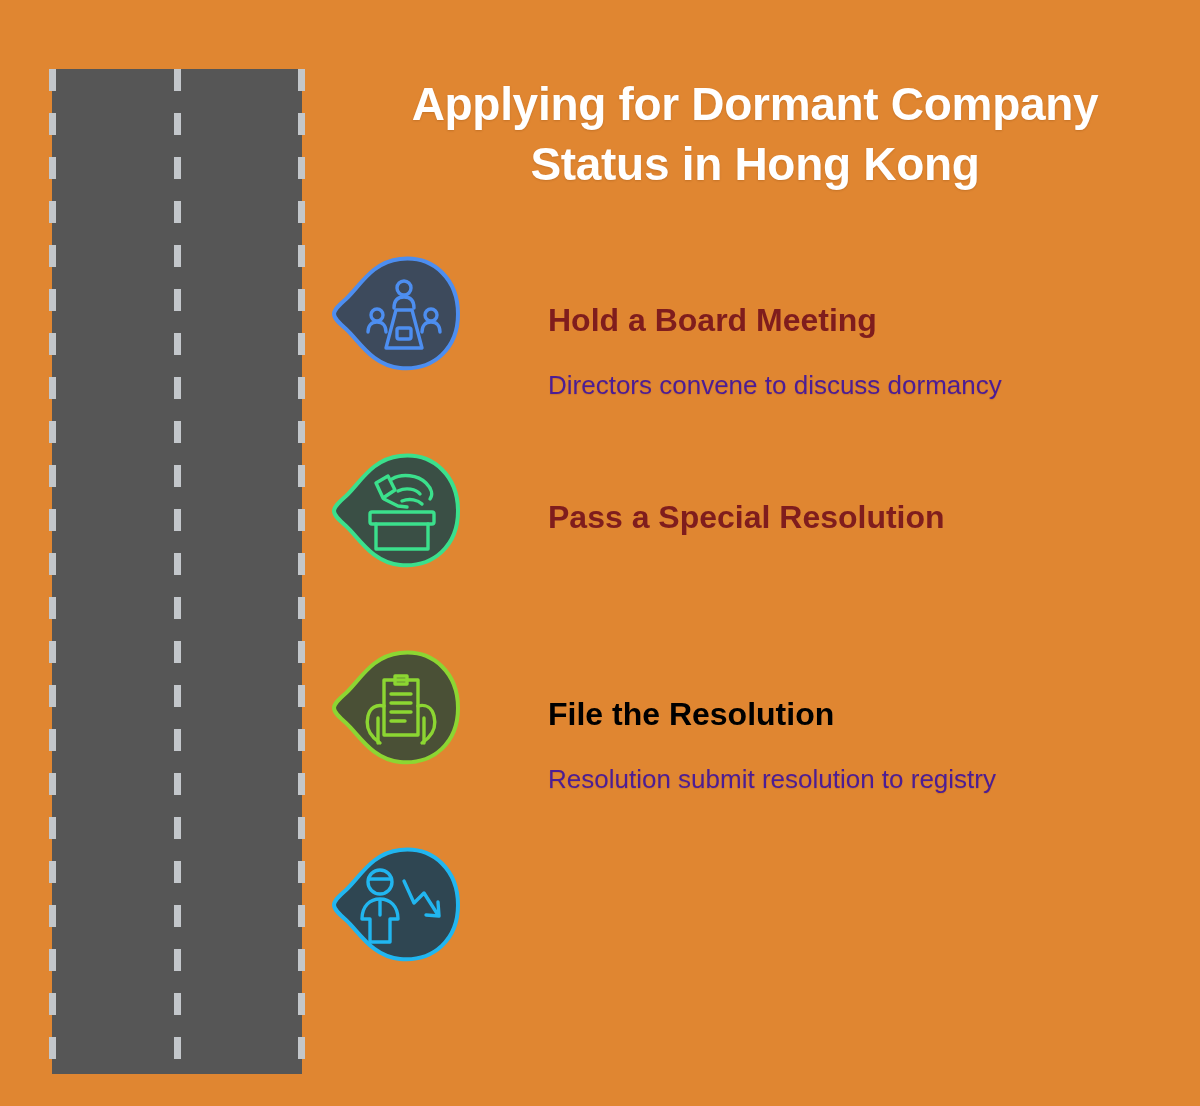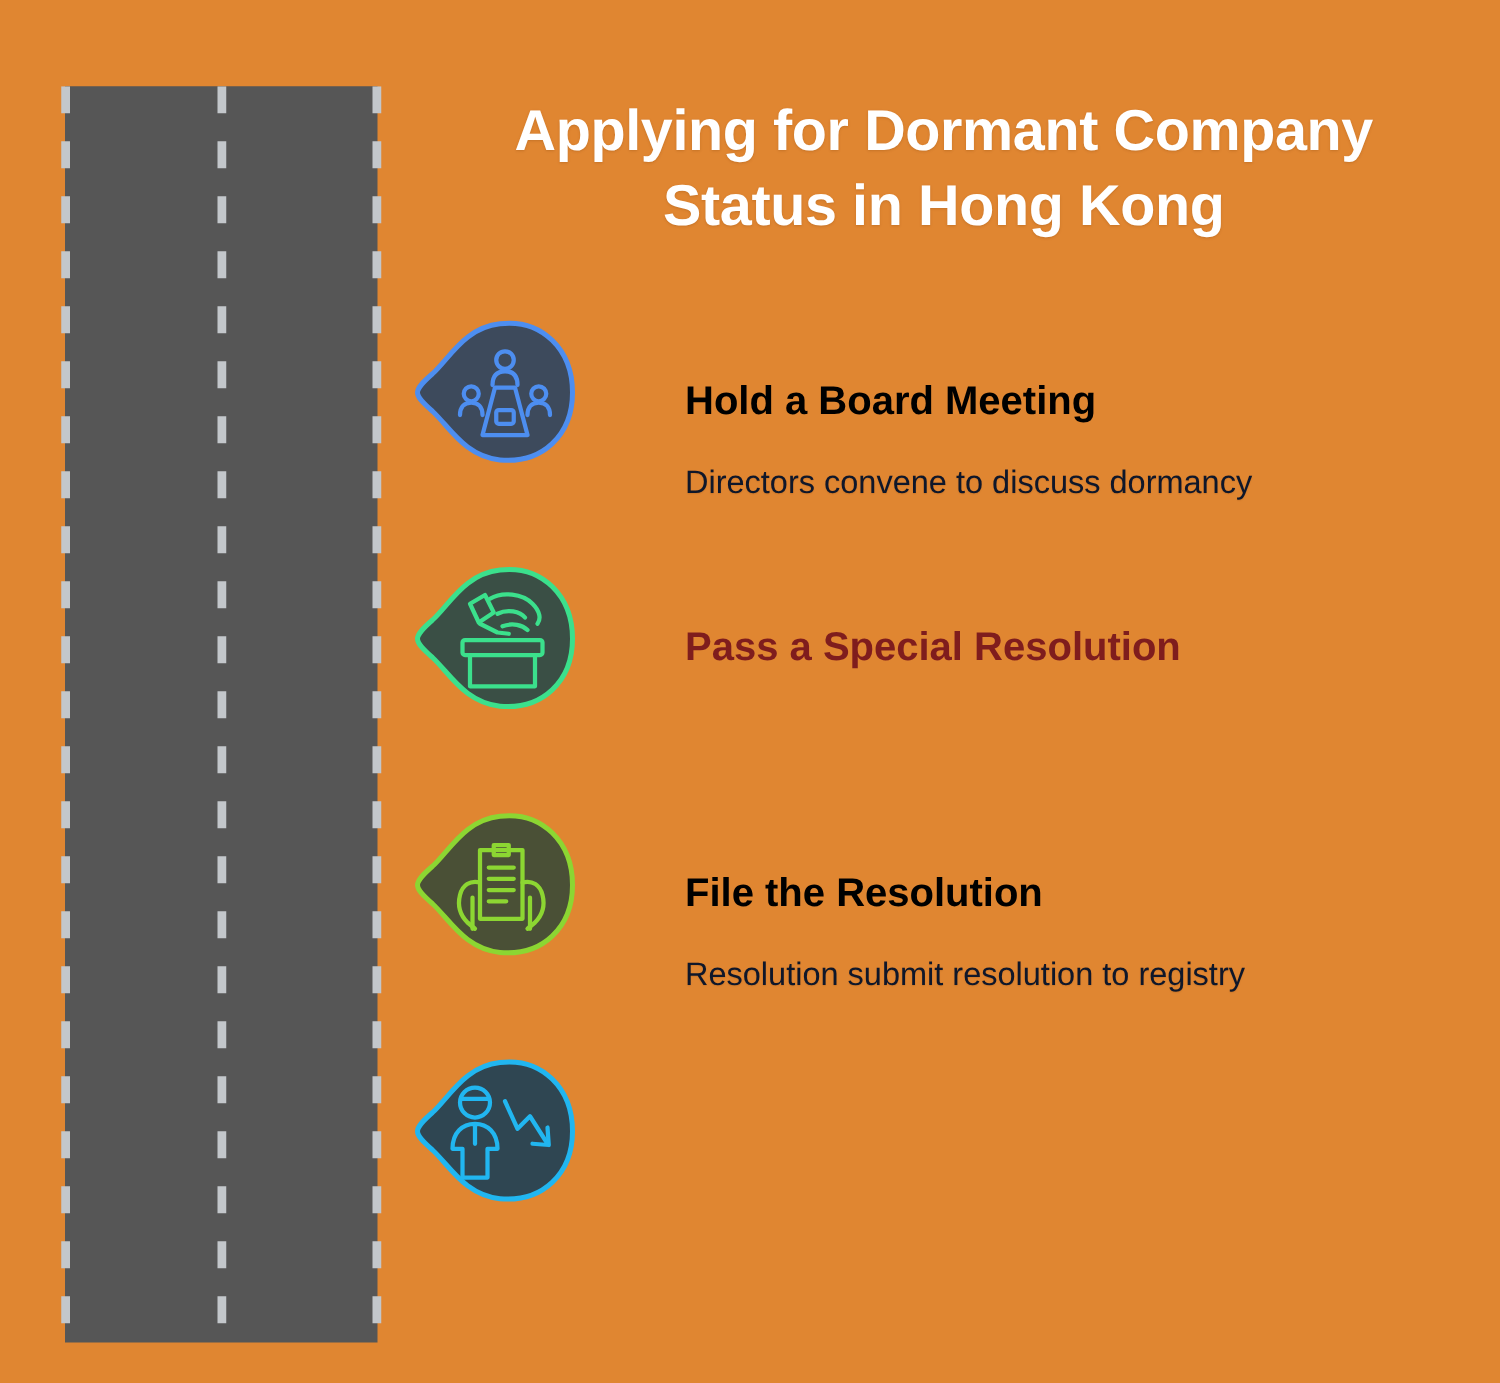--- a/index.html
+++ b/index.html
@@ -107,21 +107,21 @@
     font-weight: bold;
     font-stretch: condensed;
     line-height: 40px;
     padding-top: 48px;
     letter-spacing: 0px;
     white-space: nowrap;
   }
   .step-desc {
     margin: 0;
     padding-top: 29px;
-    color: #0f172a;
+    color: #4c1d95;
     font-size: 26px;
     font-weight: normal;
     font-stretch: condensed;
     line-height: 32px;
     white-space: nowrap;
     text-shadow: 0 1px 1px rgba(120,60,10,0.18);
   }
 </style>
 </head>
 <body>
@@ -154,21 +154,21 @@
             <circle cx="45" cy="63" r="6"></circle>
             <path d="M36 80 C36 73 40 70 45 70 C50 70 54 73 54 80"></path>
             <circle cx="99" cy="63" r="6"></circle>
             <path d="M90 80 C90 73 94 70 99 70 C104 70 108 73 108 80"></path>
             <path d="M64 58 L80 58 L90 96 L54 96 Z"></path>
             <rect x="65" y="76" width="14" height="11" rx="2"></rect>
           </g>
         </svg>
       </div>
       <div class="step-text">
-        <h2 class="step-title" style="color:#000000">Hold a Board Meeting</h2>
+        <h2 class="step-title" style="color:#7f1d1d">Hold a Board Meeting</h2>
         <p class="step-desc">Directors convene to discuss dormancy</p>
       </div>
     </div>
 
     <div class="step">
       <div class="step-badge">
         <svg viewBox="0 0 137 123">
           <path d="M2 62 C2 58 6 54 14 47 C28 34 40 10 68 7 C102 3 126 28 126 62 C126 96 102 119 68 116 C40 113 28 90 14 77 C6 70 2 66 2 62 Z" fill="#3a4f45" stroke="#3be08c" stroke-width="4"></path>
           <g fill="none" stroke="#3be08c" stroke-width="3.4" stroke-linecap="round" stroke-linejoin="round">
             <path d="M44 34 L56 27 L63 41 L51 49 Z"></path>

